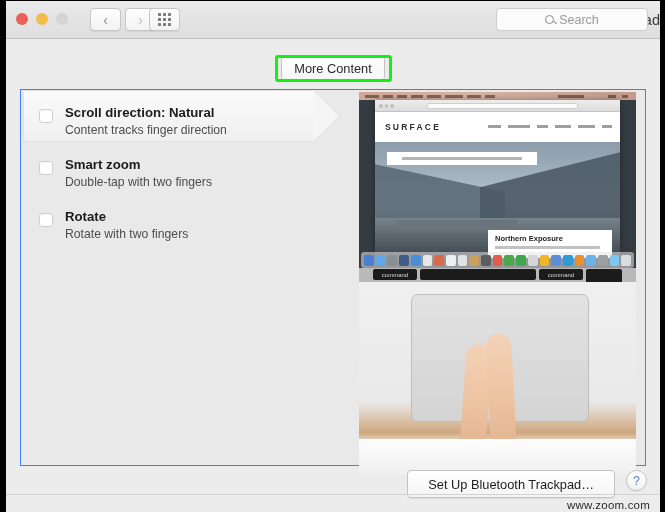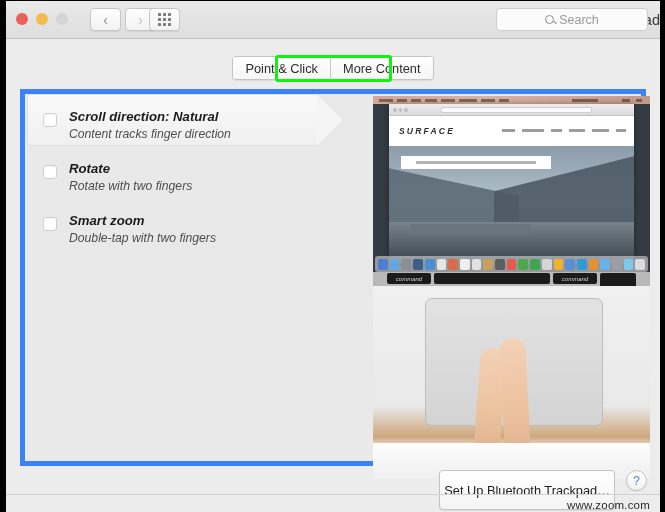--- a/index.html
+++ b/index.html
@@ -132,22 +132,21 @@
     border-radius: 3px;
     pointer-events: none;
   }
 
   
   .panel {
     position: absolute;
     left: 14px; right: 14px;
     top: 88px; bottom: 46px;
     background: #e9e9e9;
-    border: 5px solid #3b82f6;
-    font-style: italic;
+    border: 1px solid #3b82f6;
   }
 
   
   .optlist {
     position: absolute;
     left: 0; top: 0;
     width: 330px;
   }
   .opt {
     position: relative;
@@ -194,21 +193,21 @@
   }
   .opt-sub {
     font-size: 12.2px; color: #4d4d4d;
     line-height: 17px;
     margin-top: 1px;
   }
 
   
   .preview {
     position: absolute;
-    left: 348px; top: 2px;
+    left: 338px; top: 2px;
     width: 277px; height: 383px;
     overflow: hidden;
     background: #000000;
   }
   
   .pv-screen {
     position: absolute;
     left: 0; top: 0; width: 277px; height: 190px;
     background: #353b43;
     overflow: hidden;
@@ -335,22 +334,22 @@
 
   
   .footer {
     position: absolute;
     left: 0; right: 0; bottom: 0;
     height: 46px;
   }
   .btn-bt {
     position: absolute;
     right: 45px; top: 4px;
-    height: 40px;
-    padding: 0 4px;
+    height: 28px;
+    padding: 0 20px;
     display: flex; align-items: center;
     font-size: 12.8px; color: #1d1d1d;
     background: linear-gradient(to bottom,#ffffff,#f4f4f4);
     border: 1px solid #c3c3c3;
     border-radius: 4px;
     box-shadow: 0 1px 1px rgba(0,0,0,0.07);
     white-space: nowrap;
     margin-left: 20px;
   }
   .btn-help {
@@ -410,21 +409,20 @@
     <div class="win-title">Trackpad</div>
 
     <div class="searchbox">
       <span class="mag"></span>
       <span class="ph">Search</span>
     </div>
   </div>
 
   <div class="tabbar">
     <div class="tabs">
-      <div class="tab">Point &amp; Click</div>
       <div class="tab">More Content</div>
     </div>
   </div>
   <div class="tab-highlight"></div>
 
   <div class="panel">
 
     <div class="optlist">
 
       <div class="opt selected">
@@ -434,30 +432,30 @@
         <div class="opt-text">
           <div class="opt-title">Scroll direction: Natural</div>
           <div class="opt-sub">Content tracks finger direction</div>
         </div>
       </div>
 
 
       <div class="opt">
         <div class="chk"></div>
         <div class="opt-text">
-          <div class="opt-title">Rotate</div>
-          <div class="opt-sub">Rotate with two fingers</div>
+          <div class="opt-title">Smart zoom</div>
+          <div class="opt-sub">Double-tap with two fingers</div>
         </div>
       </div>
 
       <div class="opt">
         <div class="chk"></div>
         <div class="opt-text">
-          <div class="opt-title">Smart zoom</div>
-          <div class="opt-sub">Double-tap with two fingers</div>
+          <div class="opt-title">Rotate</div>
+          <div class="opt-sub">Rotate with two fingers</div>
         </div>
       </div>
 
     </div>
 
     <div class="preview">
 
       <div class="pv-screen">
         <div class="pv-menubar">
           <i class="mi" style="left:6px;width:14px"></i>
@@ -496,20 +494,24 @@
           </div>
 
           <div class="pv-hero">
             <div class="pv-mtn a"></div>
             <div class="pv-mtn b"></div>
             <div class="pv-water"></div>
             <div class="pv-pier"></div>
             <div class="pv-ribbon">
                 <i></i>
               </div>
+            <div class="pv-card">
+              <div class="t">Northern Exposure</div>
+              <div class="s"></div>
+            </div>
           </div>
         </div>
 
         <div class="pv-dock">
           <i style="background:#4a7fd4"></i>
             <i style="background:#5fa9e8"></i>
           <i style="background:#8a8f94"></i>
             <i style="background:#3f5d86"></i>
           <i style="background:#4b8ed8"></i>
             <i style="background:#e6e6e6"></i>

